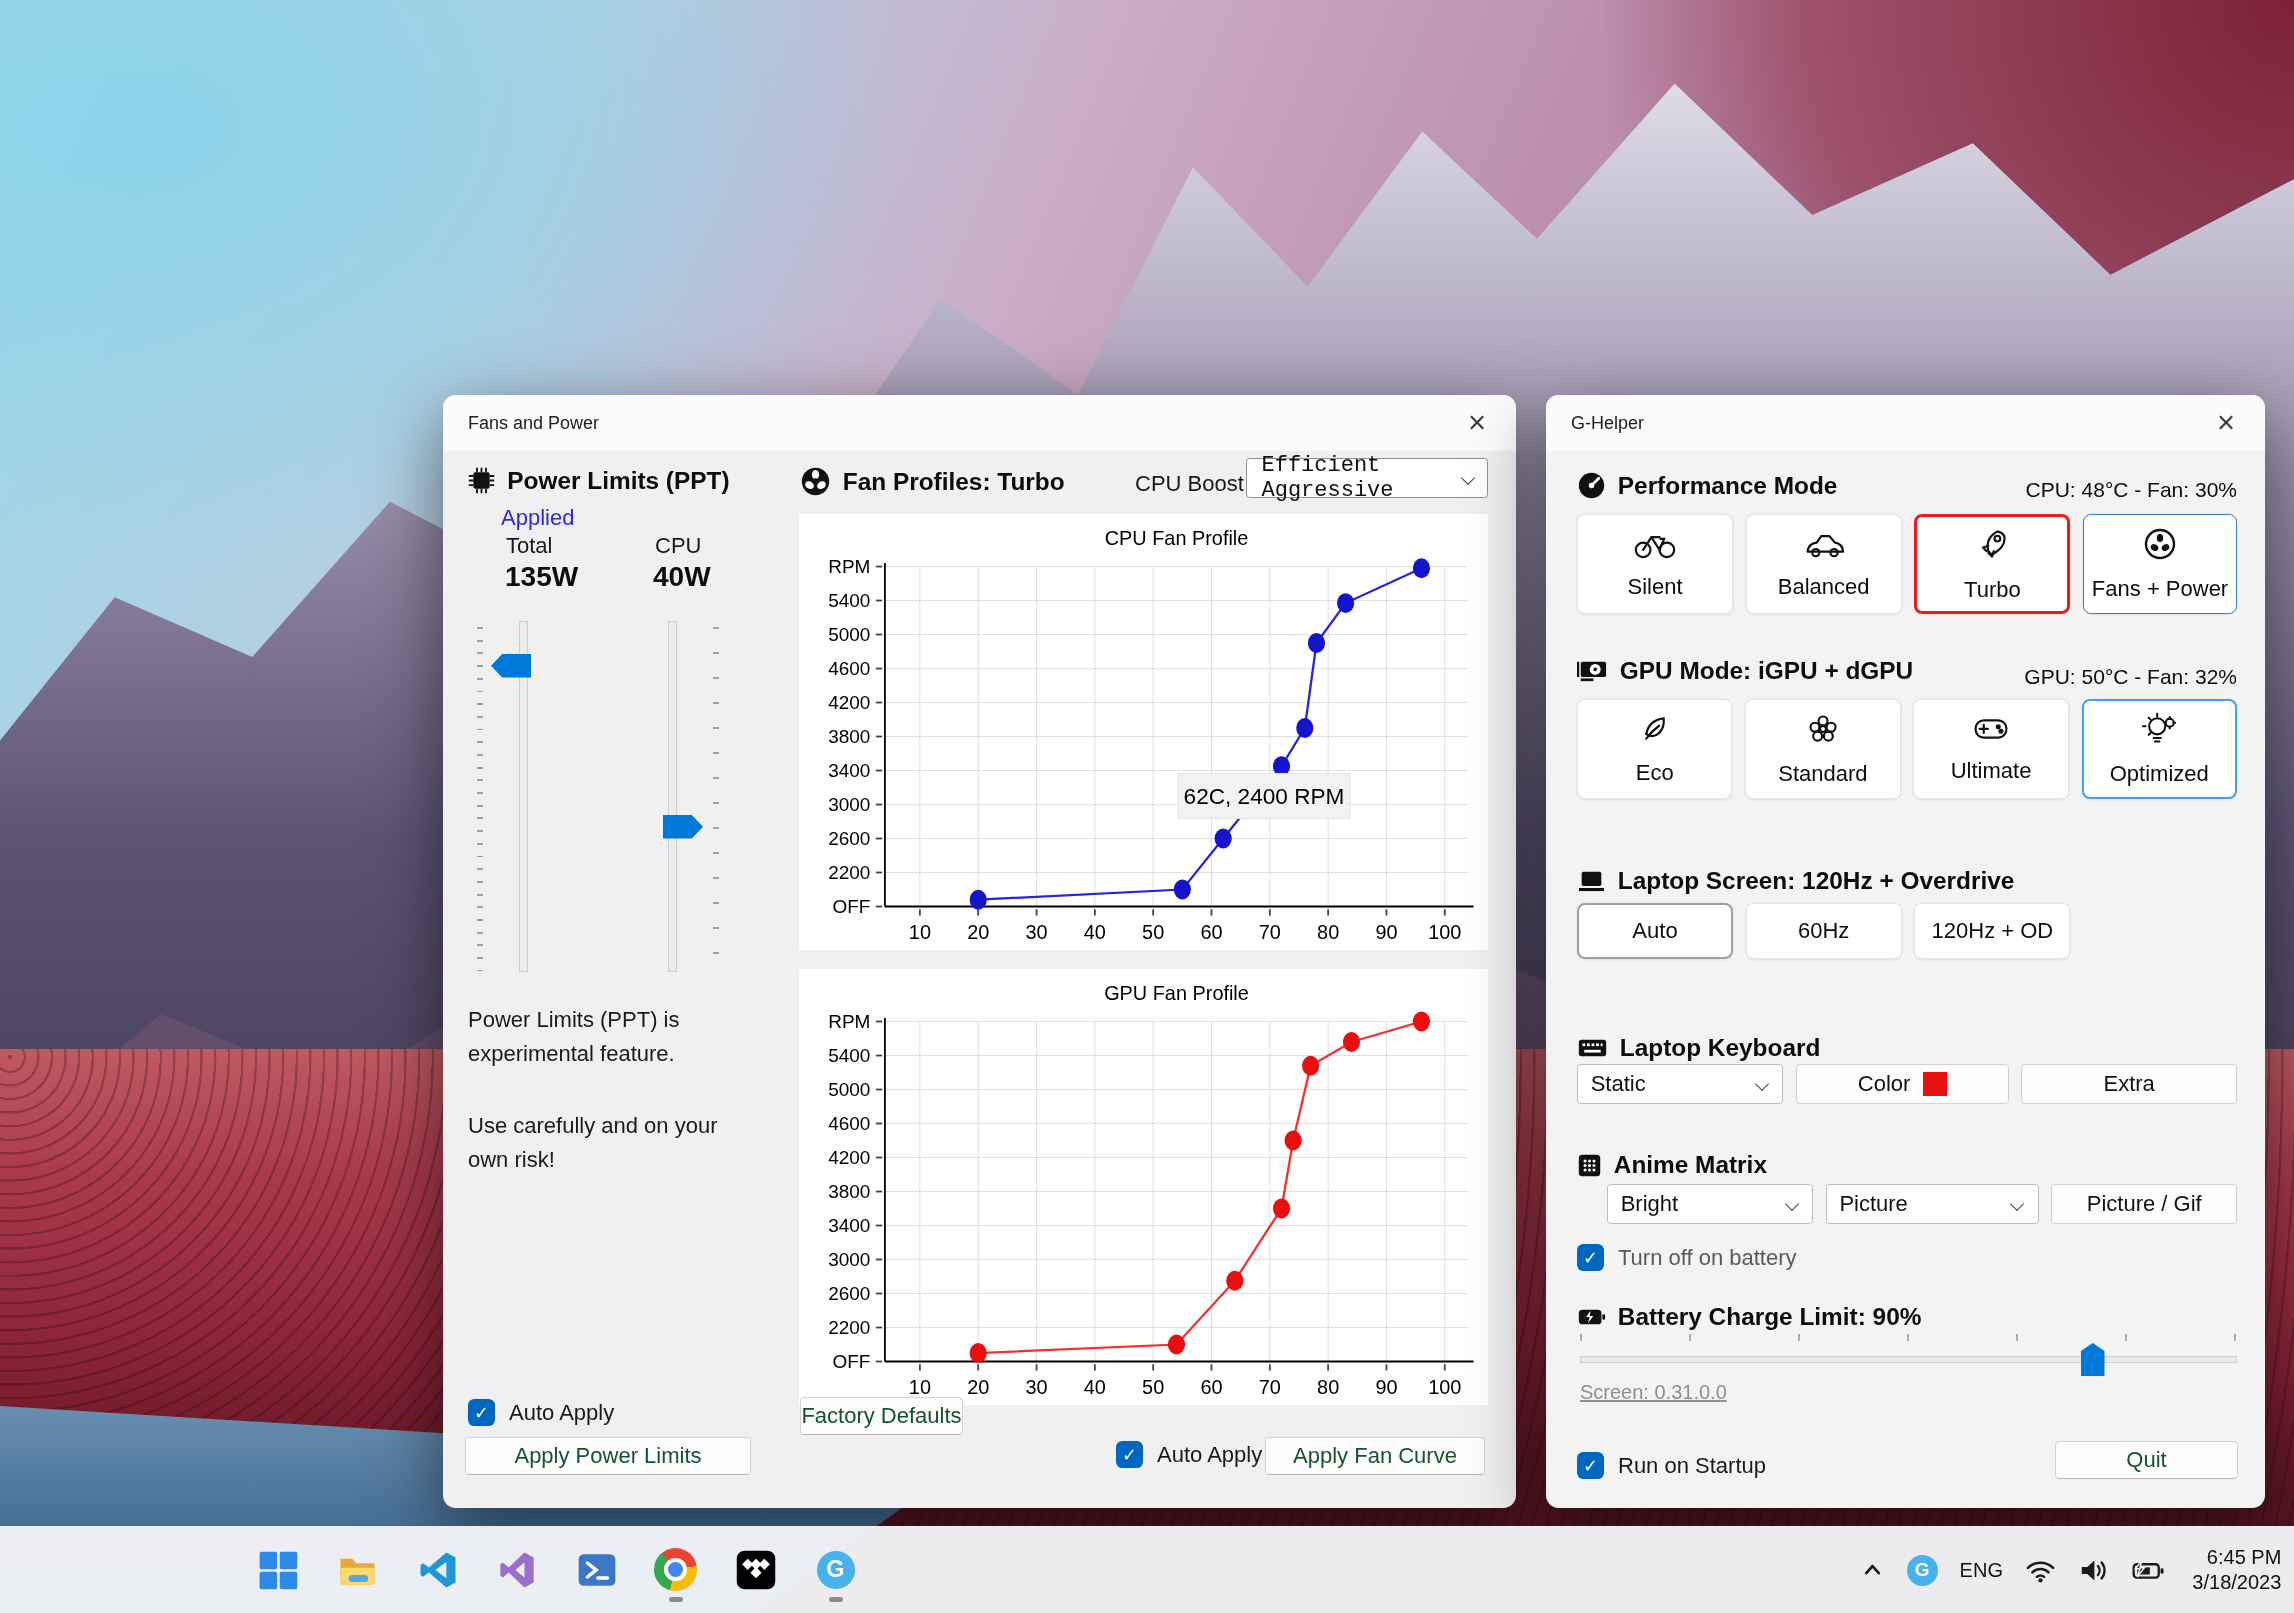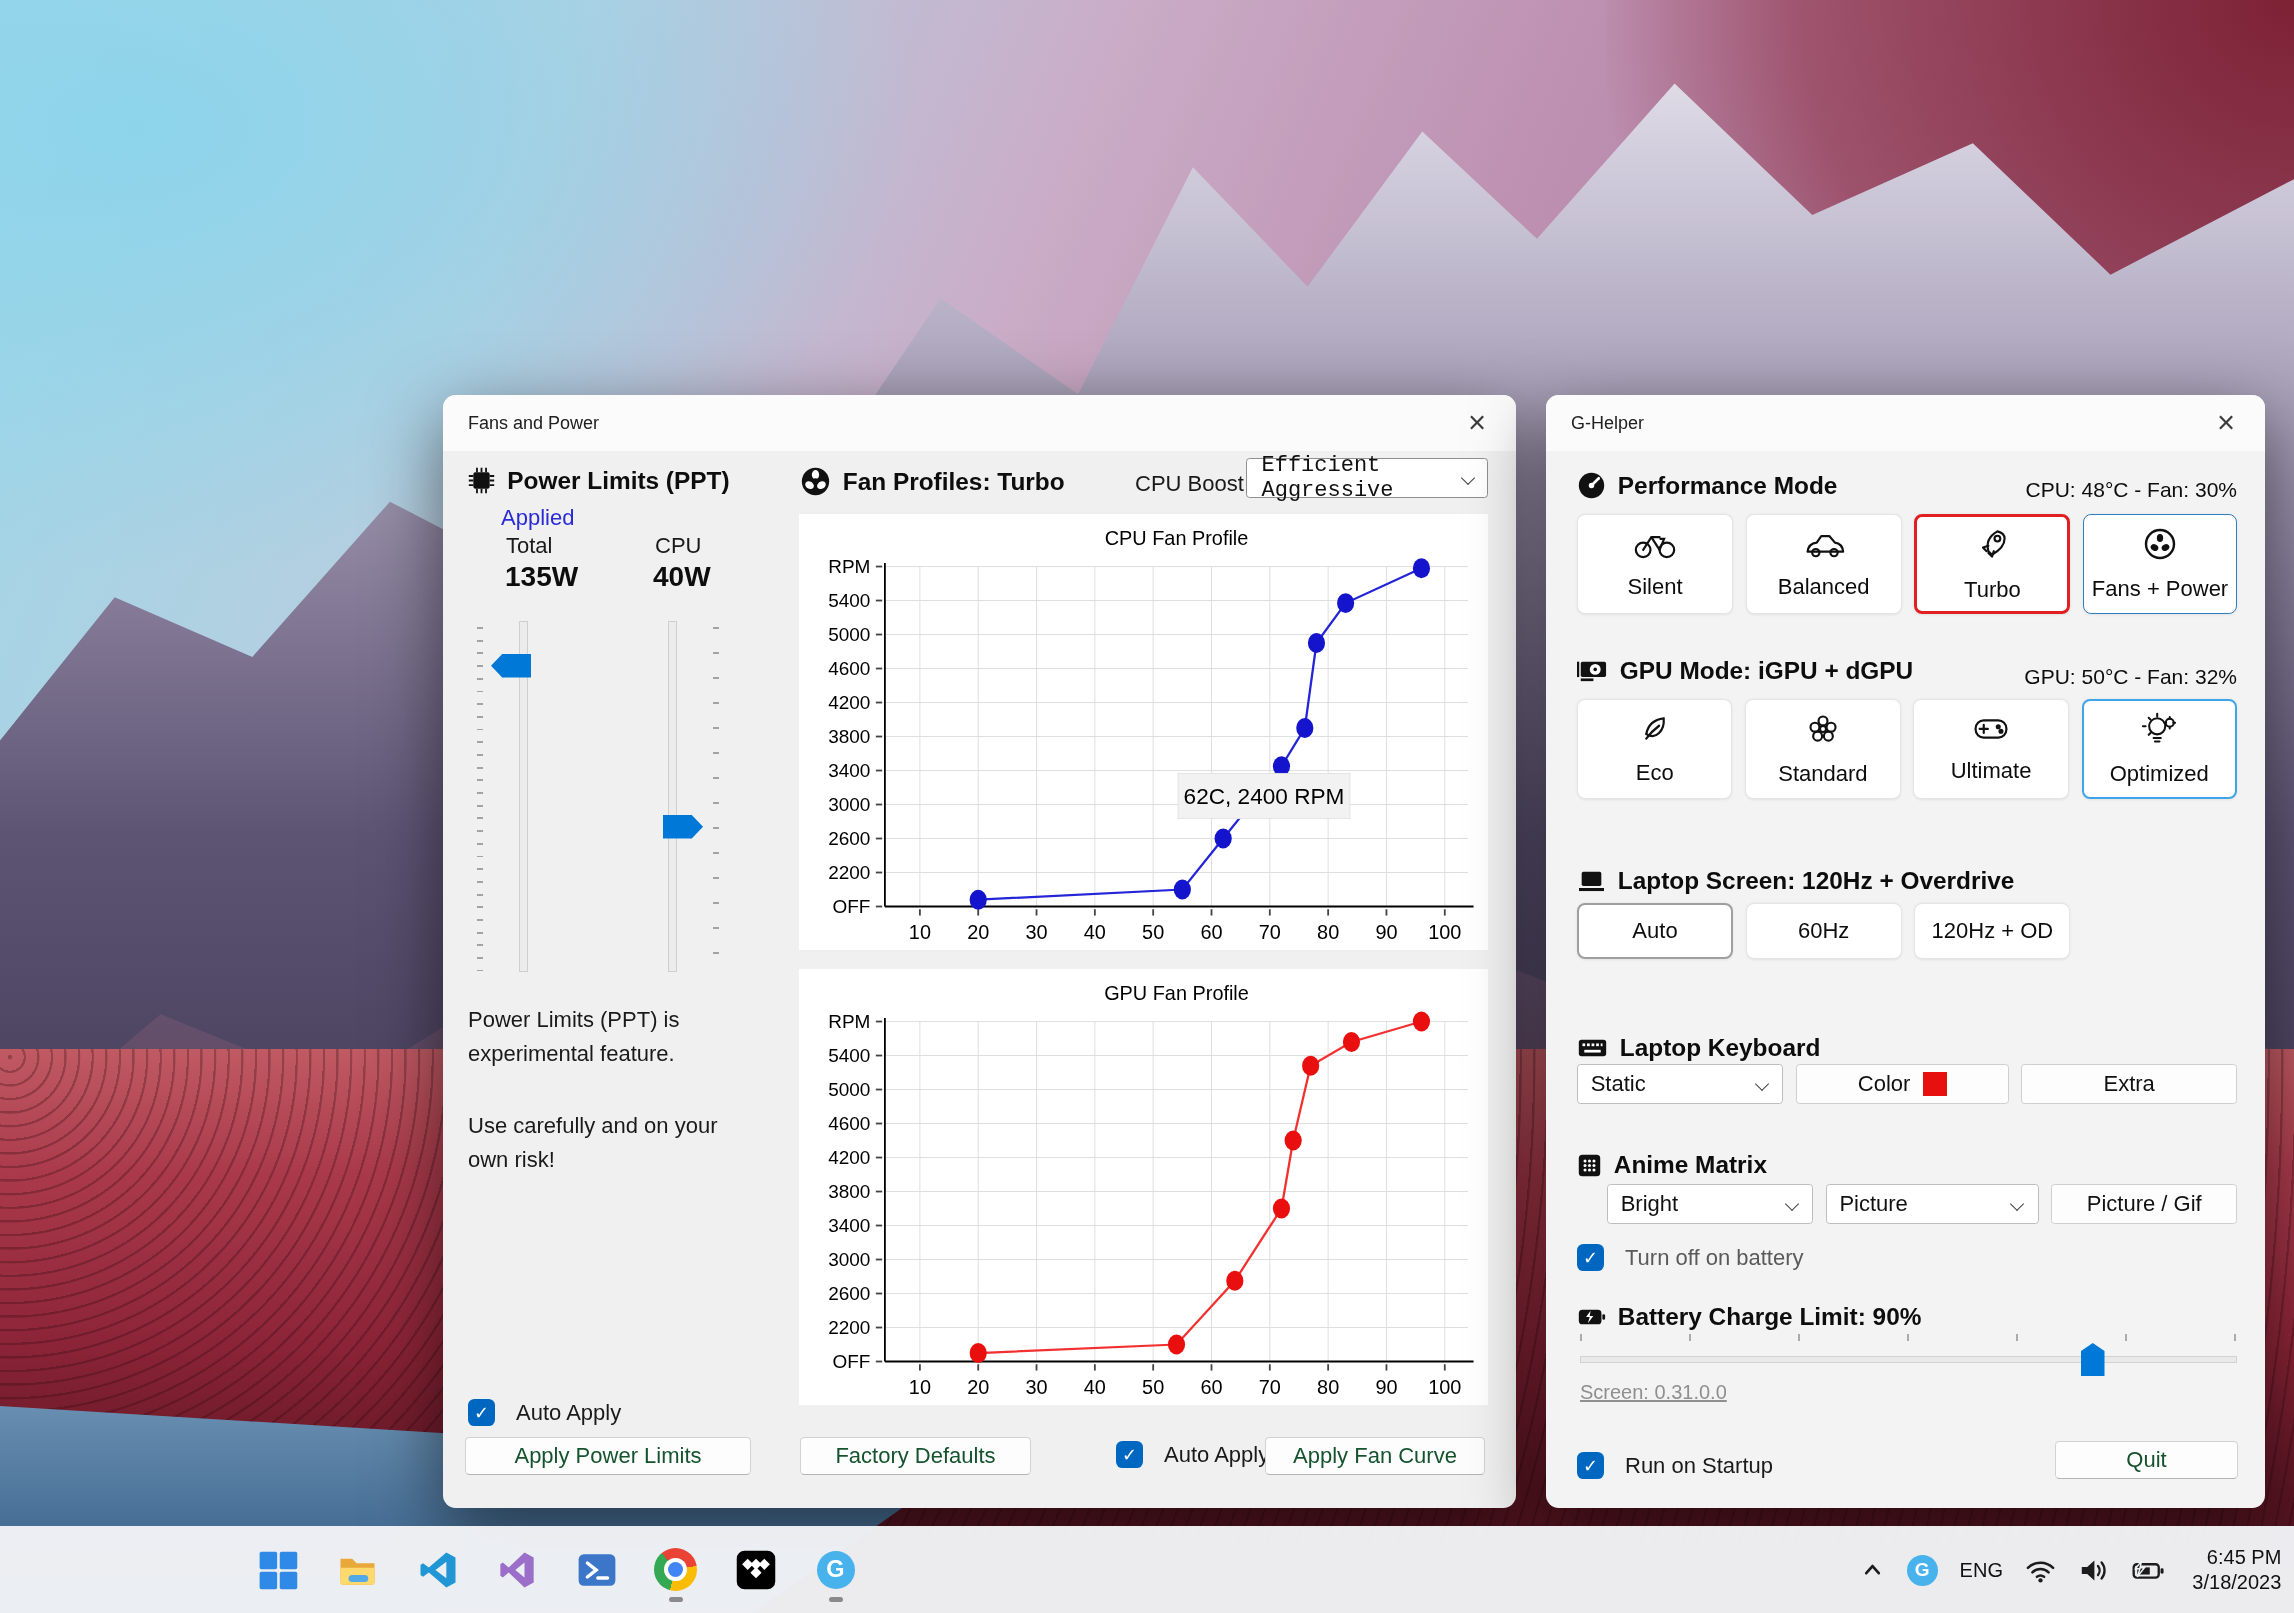--- a/index.html
+++ b/index.html
@@ -43,21 +43,21 @@
   .pl-val { position:absolute; top:166px; font-size:28px; font-weight:bold; color:#0d0d0d; }
   .vtrack { position:absolute; width:9px; height:351px; top:226px; background:#ececec; border:0.9px solid #cfcfcf; }
   .vticks { position:absolute; width:6.3px; height:344px; top:232px; }
   .vticks.dense { background:repeating-linear-gradient(to bottom,#a3a3a3 0 1.8px, transparent 1.8px 12.7px); }
   .vticks.sparse { background:repeating-linear-gradient(to bottom,#a3a3a3 0 1.8px, transparent 1.8px 25px); }
   .thumb-l { position:absolute; width:40px; height:23.5px; background:#0078d7; clip-path:polygon(0 50%,28% 0,100% 0,100% 100%,28% 100%); }
   .thumb-r { position:absolute; width:40px; height:23.5px; background:#0078d7; clip-path:polygon(0 0,72% 0,100% 50%,72% 100%,0 100%); }
   .warn { position:absolute; left:25px; top:608px; width:280px; font-size:22px; line-height:1.55; color:#1a1a1a; }
   .warn p + p { margin-top:38px; }
 
-  .check { display:flex; align-items:center; gap:21px; font-size:22px; color:#1a1a1a; }
+  .check { display:flex; align-items:center; gap:14px; font-size:22px; color:#1a1a1a; }
   .box { width:27px; height:27px; border-radius:6.3px; background:#0067c0; color:#fff; display:flex; align-items:center; justify-content:center; font-size:18px; }
   .box::after { content:"✓"; }
 
   .btn { background:#fdfdfd; border:0.9px solid #d2d2d2; border-bottom-color:#b5b5b5; border-radius:4.5px; font-size:22px; color:#14532d; display:flex; align-items:center; justify-content:center; font-family:inherit; }
 
   .combo { background:#fff; border:0.9px solid #8f8f8f; border-radius:3.6px; display:flex; align-items:center; font-size:22px; color:#111; padding:0 14.5px;font-family:Liberation Mono, monospace; }
   .combo .chev { margin-left:auto; }
   .chev { width:14.5px; height:14.5px; position:relative; }
   .chev::after { content:""; position:absolute; left:1.8px; top:1.8px; width:9px; height:9px; border-right:1.8px solid #444; border-bottom:1.8px solid #444; transform:rotate(45deg); }
 
@@ -330,21 +330,21 @@
           <ellipse cx="417.5" cy="415.2" rx="9.5" ry="11" fill="#ea0f0f"></ellipse>
           <ellipse cx="482" cy="344.7" rx="9.5" ry="11" fill="#ea0f0f"></ellipse>
           <ellipse cx="533.6" cy="264.8" rx="9.5" ry="11" fill="#ea0f0f"></ellipse>
           <ellipse cx="546.5" cy="189.6" rx="9.5" ry="11" fill="#ea0f0f"></ellipse>
           <ellipse cx="565.8499999999999" cy="106.88" rx="9.5" ry="11" fill="#ea0f0f"></ellipse>
           <ellipse cx="611" cy="80.56000000000002" rx="9.5" ry="11" fill="#ea0f0f"></ellipse>
           <ellipse cx="688.4" cy="58" rx="9.5" ry="11" fill="#ea0f0f"></ellipse>
         </svg>
     </div>
 
-    <div class="btn" style="position:absolute; left:357px; top:1042px; width:231px; height:38px;">Factory Defaults</div>
+    <div class="btn" style="position:absolute; left:357px; top:1002px; width:163px; height:38px;">Factory Defaults</div>
     <label class="check" style="position:absolute; left:673px; top:1046px;">
       <span class="box"></span>
       <span>Auto Apply</span>
     </label>
     <div class="btn" style="position:absolute; left:822px; top:1042px; width:220px; height:38px;">Apply Fan Curve</div>
   </div>
 
   <div class="win gwin">
     <div class="titlebar">
       <span class="title">G-Helper</span>

